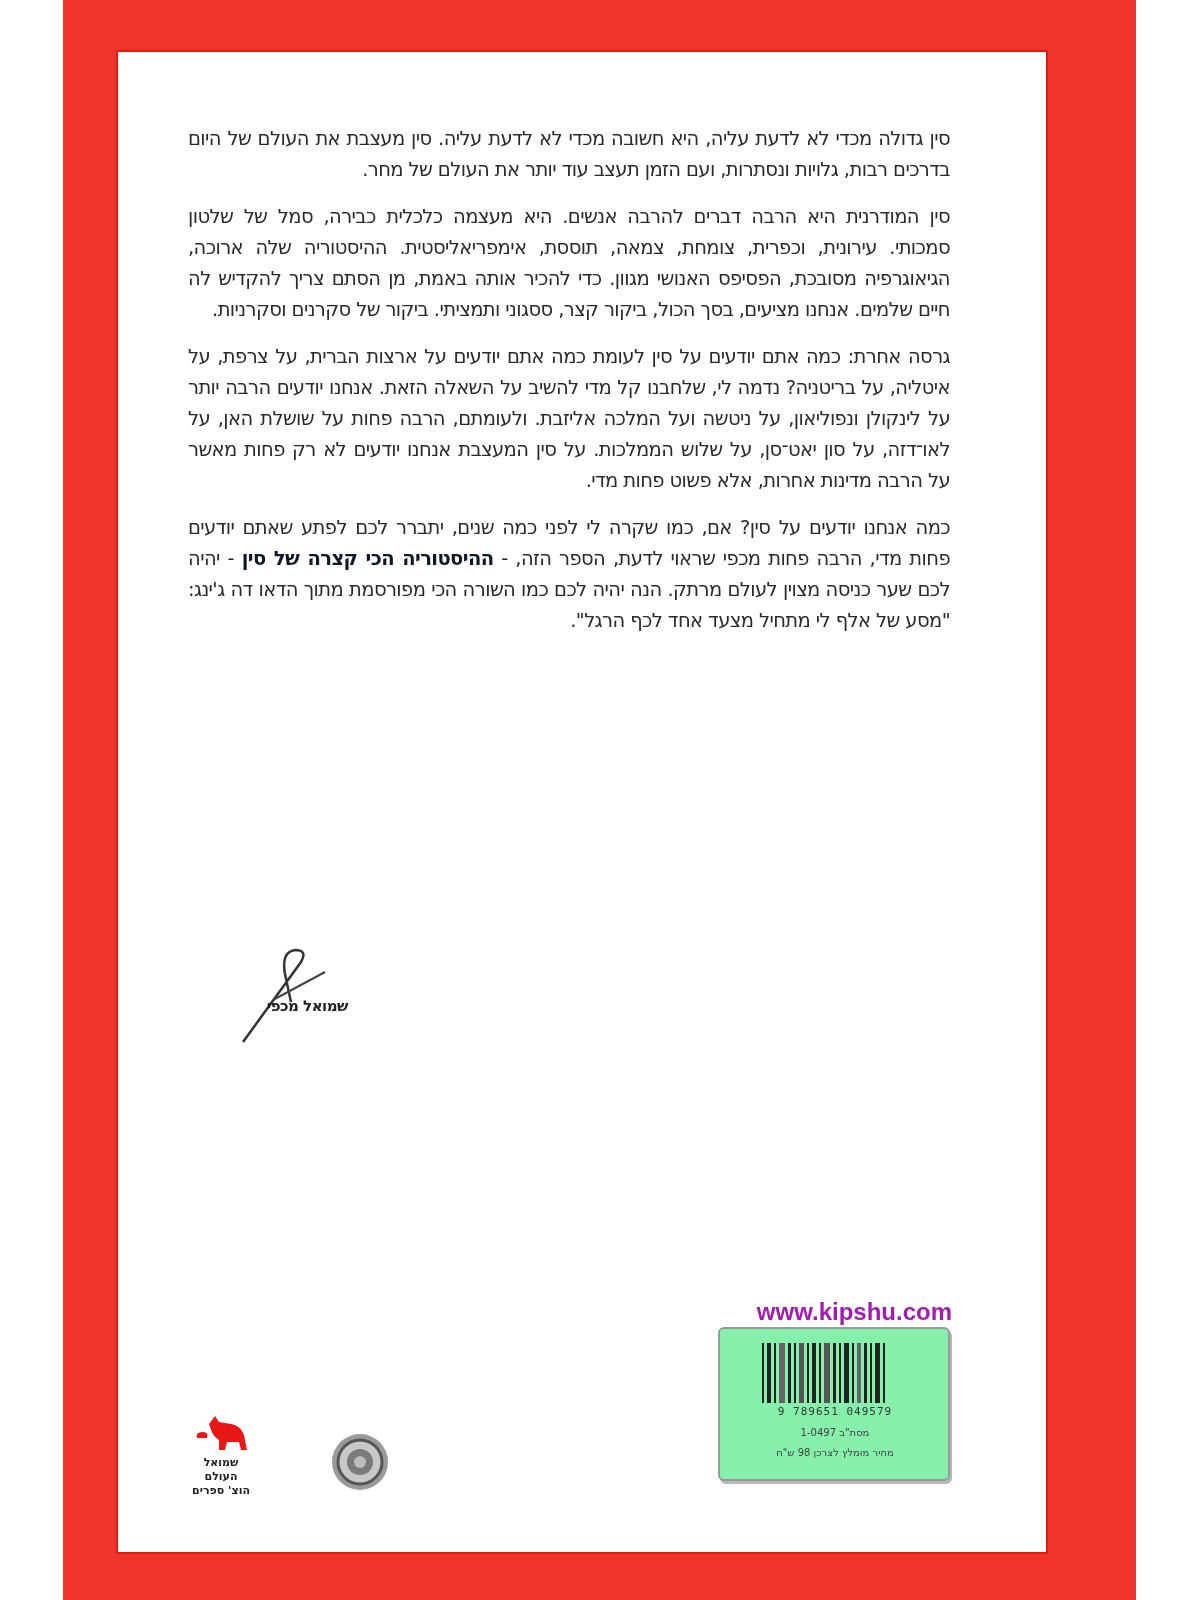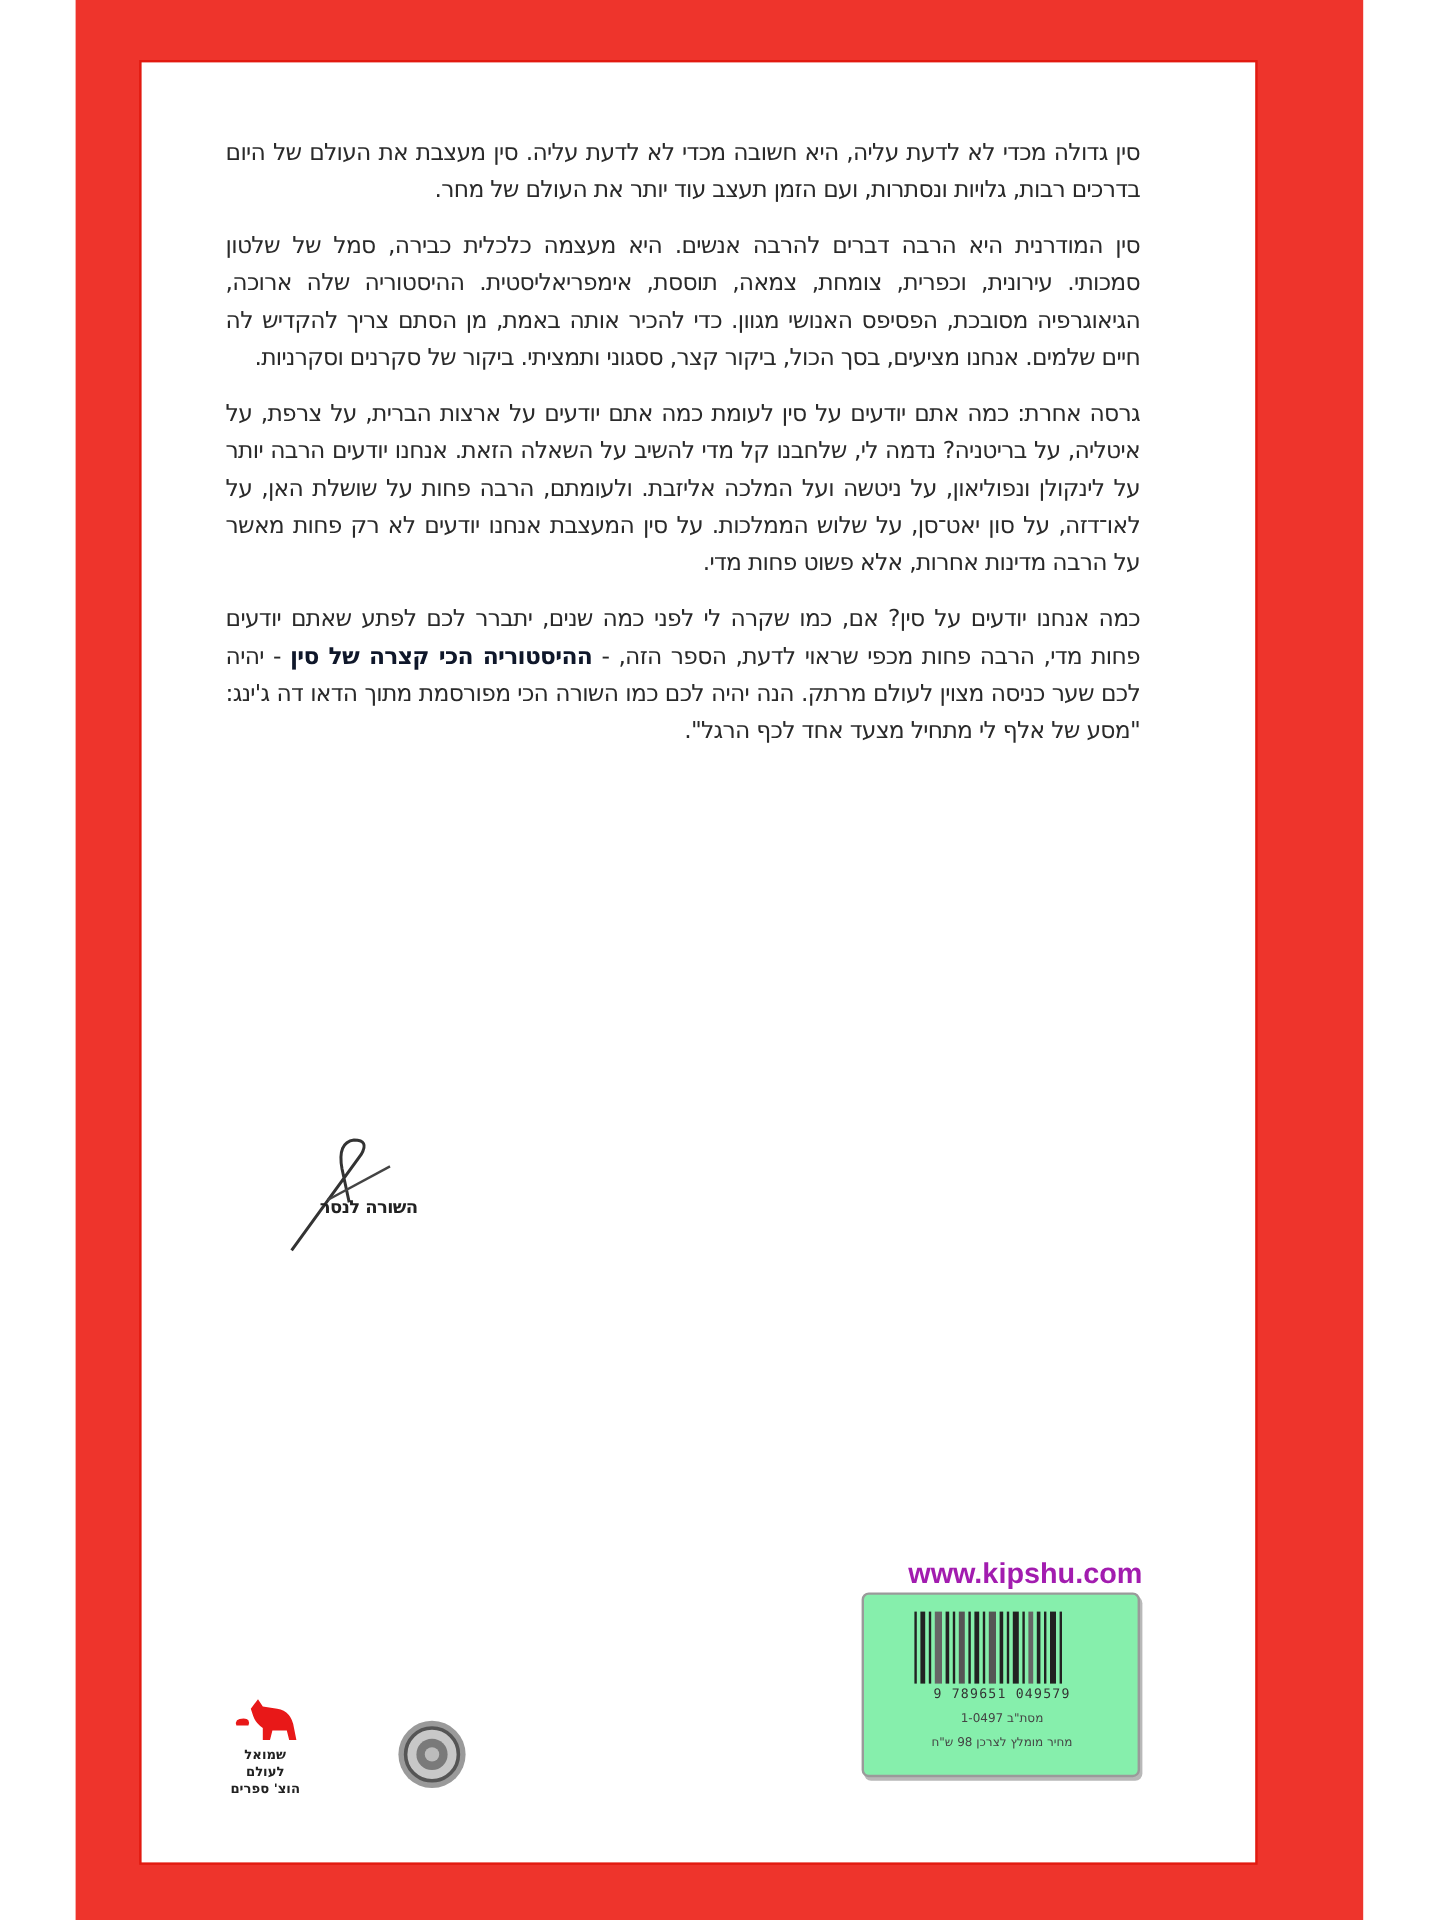--- a/index.html
+++ b/index.html
@@ -16,21 +16,21 @@
     background: #ffffff;
     box-shadow: 0 0 0 2px #e21a10;
   }
   .body-text {
     position: absolute; left: 70px; top: 55px; width: 762px;
     direction: rtl; text-align: right;
     font-family: "DejaVu Sans", sans-serif;
     font-size: 19.5px; line-height: 31px; color: #2a2a2a;
     letter-spacing: -0.6px;
   }
-  .body-text p { margin: 4px 0 16px 0; text-align: justify; text-align-last: right; }
+  .body-text p { margin: 16px 0 16px 0; text-align: justify; text-align-last: right; }
   .body-text b { font-weight: bold; color: #0f172a; }
   .signature {
     position: absolute; left: 95px; top: 890px; width: 140px; height: 110px;
   }
   .sig-name {
     position: absolute; left: 0; top: 55px; width: 135px; direction: rtl; text-align: right;
     font-size: 15px; color: #222; letter-spacing: -0.5px; font-weight: bold;
   }
   .website {
     position: absolute; left: 604px; top: 1246px; width: 230px; text-align: right;
@@ -78,21 +78,21 @@
     <p>סין המודרנית היא הרבה דברים להרבה אנשים. היא מעצמה כלכלית כבירה, סמל של שלטון סמכותי. עירונית, וכפרית, צומחת, צמאה, תוססת, אימפריאליסטית. ההיסטוריה שלה ארוכה, הגיאוגרפיה מסובכת, הפסיפס האנושי מגוון. כדי להכיר אותה באמת, מן הסתם צריך להקדיש לה חיים שלמים. אנחנו מציעים, בסך הכול, ביקור קצר, ססגוני ותמציתי. ביקור של סקרנים וסקרניות.</p>
     <p>גרסה אחרת: כמה אתם יודעים על סין לעומת כמה אתם יודעים על ארצות הברית, על צרפת, על איטליה, על בריטניה? נדמה לי, שלחבנו קל מדי להשיב על השאלה הזאת. אנחנו יודעים הרבה יותר על לינקולן ונפוליאון, על ניטשה ועל המלכה אליזבת. ולעומתם, הרבה פחות על שושלת האן, על לאו־דזה, על סון יאט־סן, על שלוש הממלכות. על סין המעצבת אנחנו יודעים לא רק פחות מאשר על הרבה מדינות אחרות, אלא פשוט פחות מדי.</p>
     <p><span>כמה אנחנו יודעים על סין? אם, כמו שקרה לי לפני כמה שנים, יתברר לכם לפתע שאתם יודעים פחות מדי, הרבה פחות מכפי שראוי לדעת, הספר הזה, - </span><b>ההיסטוריה הכי קצרה של סין</b><span> - יהיה לכם שער כניסה מצוין לעולם מרתק. הנה יהיה לכם כמו השורה הכי מפורסמת מתוך הדאו דה ג'ינג: "מסע של אלף לי מתחיל מצעד אחד לכף הרגל".</span></p>
   </div>
 
   <div class="signature">
     <svg width="140" height="110" viewBox="0 0 140 110" style="position:absolute;left:0;top:0">
       <path d="M30 100 L88 20 Q95 8 82 8 Q68 10 72 32 L78 60" fill="none" stroke="#333" stroke-width="2.5"></path>
       <path d="M60 58 L112 30" fill="none" stroke="#444" stroke-width="2"></path>
     </svg>
-    <div class="sig-name">השורה לנסר</div>
+    <div class="sig-name">שמואל מכפי</div>
   </div>
 
   <div class="website">www.kipshu.com</div>
 
   <div class="barcode-box">
     <div class="bars">
       <span style="width:2px"></span>
         <span style="width:4px"></span>
         <span style="width:2px"></span>
         <span style="width:6px;background:#666"></span>
@@ -116,21 +116,21 @@
     <div class="bc-digits">9 789651 049579</div>
     <div class="bc-line1">מסת"ב 1-0497</div>
     <div class="bc-line2">מחיר מומלץ לצרכן 98 ש"ח</div>
   </div>
 
   <div class="publisher-logo">
     <svg width="60" height="42" viewBox="0 0 60 42">
       <path d="M6 28 Q4 22 12 22 Q18 22 16 28 Z" fill="#e81818"></path>
       <path d="M18 14 L24 6 L28 12 L40 14 Q52 16 54 30 L56 40 L50 40 L48 32 L36 32 L34 40 L28 40 L28 30 Q22 26 20 20 Z" fill="#e81818"></path>
     </svg>
-    <div class="pub-name">שמואל לעולם</div>
+    <div class="pub-name">שמואל העולם</div>
     <div class="pub-name">הוצ' ספרים</div>
   </div>
 
   <div class="seal-icon">
     <svg width="60" height="60" viewBox="0 0 60 60">
       <circle cx="30" cy="30" r="28" fill="#9a9a9a"></circle>
       <circle cx="30" cy="30" r="22" fill="#c8c8c8" stroke="#555" stroke-width="3"></circle>
       <circle cx="30" cy="30" r="13" fill="#7a7a7a"></circle>
       <circle cx="30" cy="30" r="6" fill="#bcbcbc"></circle>
     </svg>

